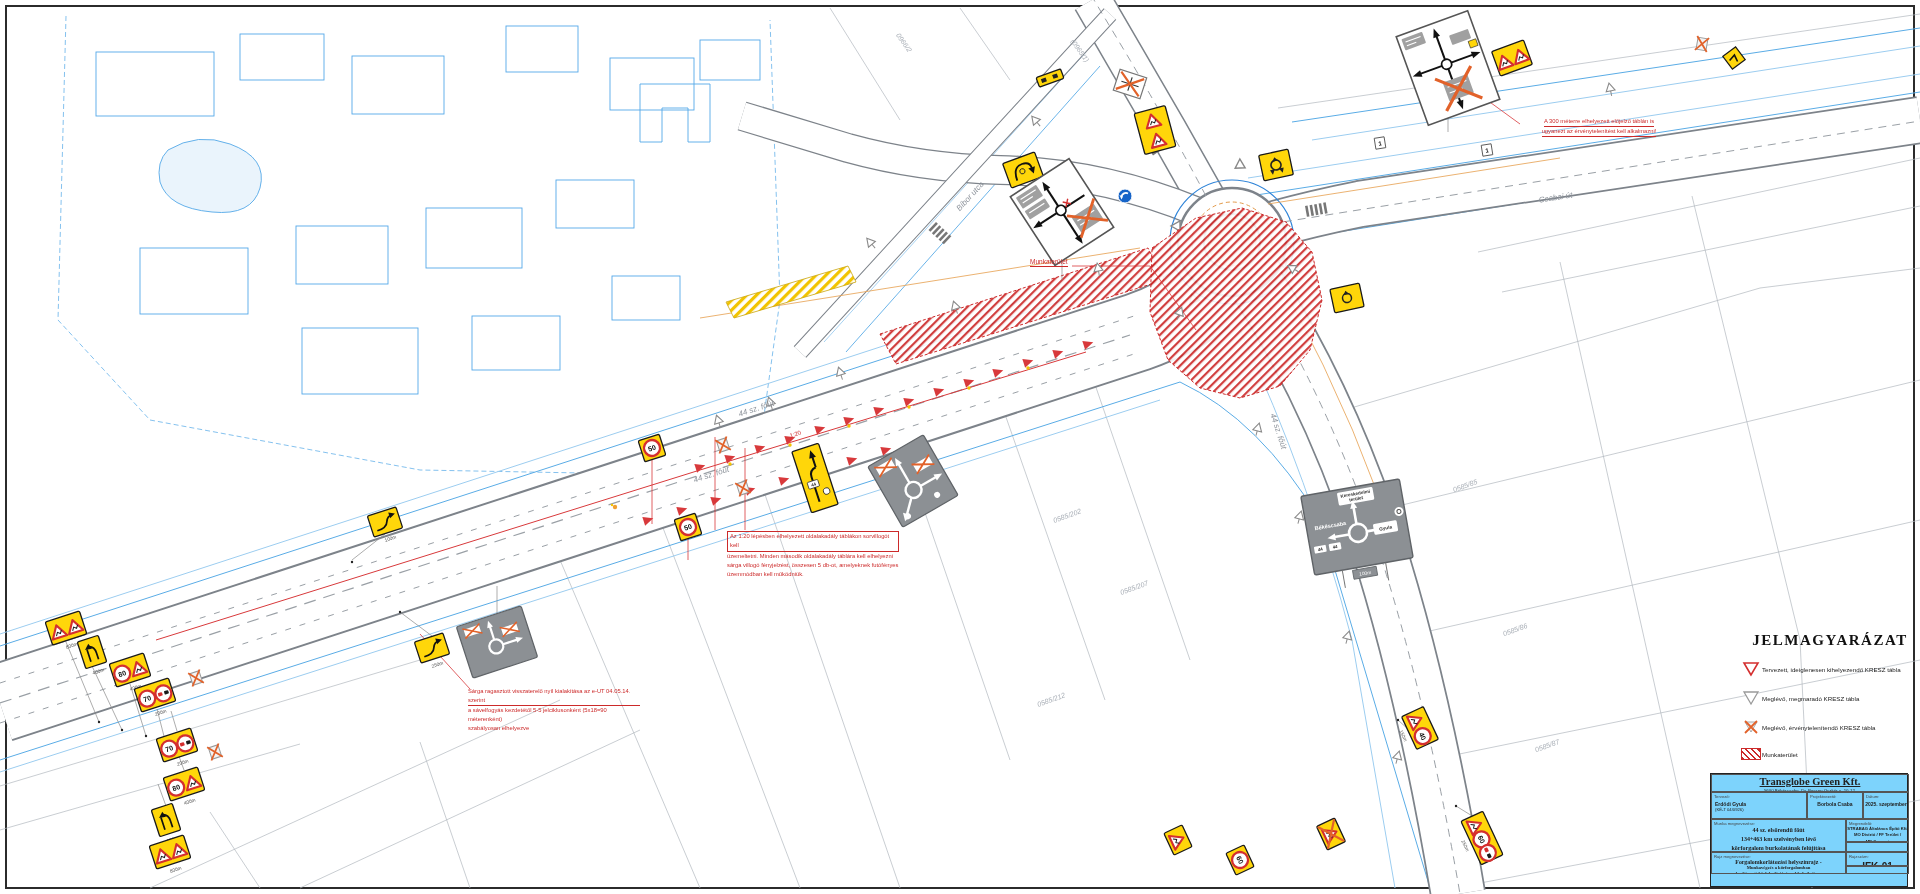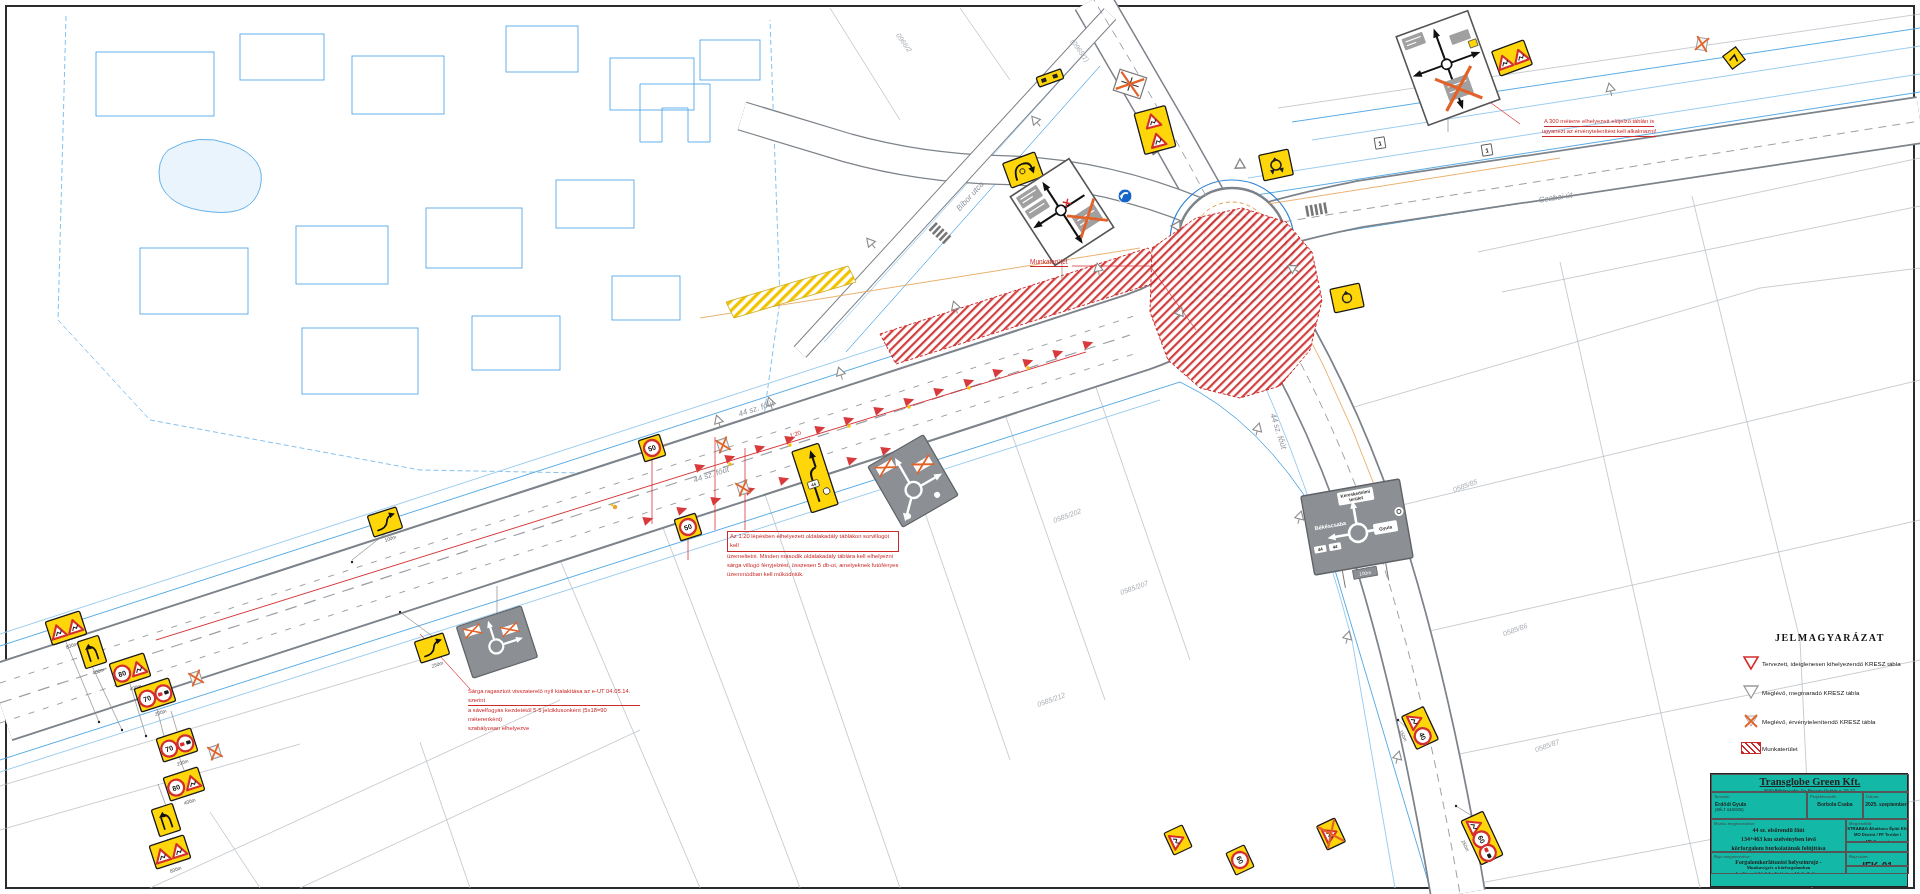--- a/index.html
+++ b/index.html
@@ -25,30 +25,30 @@
   .note .boxed{border:0.5px solid #cc2a2a;padding:0 2px 1px 2px;display:inline-block;}
   .note .uline{border-bottom:0.5px solid #cc2a2a;display:inline-block;}
   #note-invalidate{left:1516px;top:117px;width:166px;text-align:center;}
   #note-flasher{left:727px;top:531px;width:172px;}
   #note-arrow{left:468px;top:687px;width:172px;}
   #work-label{position:absolute;left:1030px;top:258px;color:#cc2a2a;font-size:6.5px;
               border-bottom:0.5px solid #cc2a2a;padding-bottom:1px;}
 
   
   #legend{position:absolute;left:1740px;top:632px;width:180px;}
-  #legend .ltitle{font-family:"Liberation Serif",serif;font-weight:bold;font-size:10px;
+  #legend .ltitle{font-family:"Liberation Serif",serif;font-weight:bold;font-size:15px;
                   letter-spacing:1.5px;text-align:center;color:#111;margin-bottom:12px;}
   .lrow{display:flex;align-items:center;margin-bottom:13px;}
   .lsym{width:22px;flex:0 0 22px;display:flex;justify-content:center;align-items:center;}
   .llab{font-size:6.2px;color:#222;}
   .hatchbox{width:18px;height:10px;border:1px solid #cc2a2a;
             background:repeating-linear-gradient(45deg,#cc2a2a 0,#cc2a2a 1.6px,#fff 1.6px,#fff 4.4px);}
 
   
-  #tblock{position:absolute;left:1710px;top:773px;width:198px;height:114px;background:#14b8a6;
+  #tblock{position:absolute;left:1710px;top:773px;width:198px;height:114px;background:#7dd3fc;
           border:1.4px solid #222;box-sizing:border-box;color:#222;}
   .tb-cell{position:absolute;box-sizing:border-box;border:0.6px solid #555;overflow:hidden;}
   .tb-lab{font-size:4.2px;color:#444;margin:1px 0 0 2px;text-align:left;}
   .tb-company{font-family:"Liberation Serif",serif;font-weight:bold;font-size:10.5px;
               text-align:center;text-decoration:underline;margin-top:1px;}
   .tb-addr{font-size:4.4px;text-align:center;margin-top:0.5px;}
   .tb-val{font-size:5px;font-weight:bold;text-align:center;margin-top:2px;}
   .tb-val2{font-size:4.2px;text-align:center;}
   .tb-work{font-family:"Liberation Serif",serif;font-weight:bold;font-size:6px;text-align:center;line-height:1.5;}
   .tb-client{font-size:4.2px;font-weight:bold;text-align:center;line-height:1.5;}

